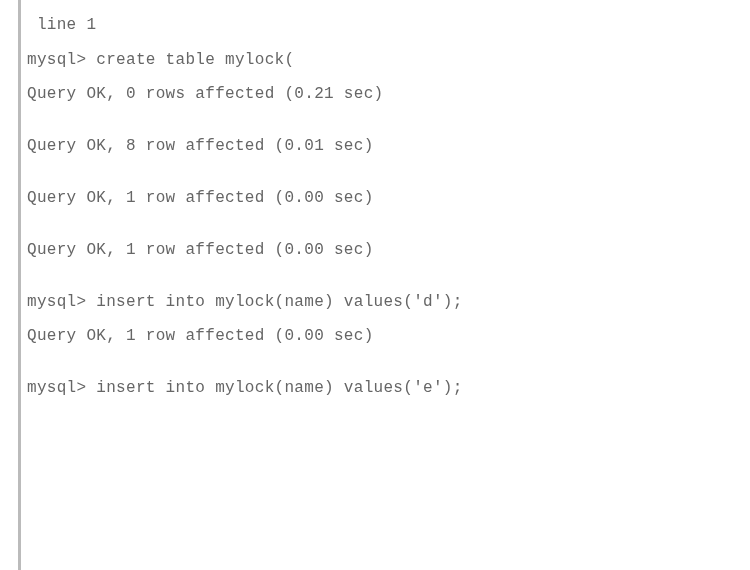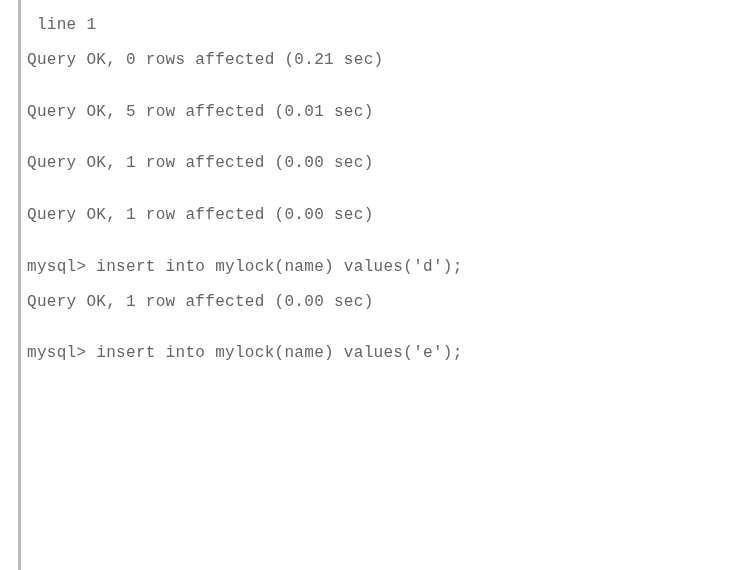--- a/index.html
+++ b/index.html
@@ -32,23 +32,24 @@
     }
     .line {
       display: block;
     }
   </style>
 </head>
 <body>
 
 <div class="terminal">
 <span class="line"> line 1</span>
+<span class="line">mysql&gt; create table mylock(</span>
 <span class="line">Query OK, 0 rows affected (0.21 sec)</span>
 <span class="line"></span>
-<span class="line">Query OK, 5 row affected (0.01 sec)</span>
+<span class="line">Query OK, 8 row affected (0.01 sec)</span>
 <span class="line"></span>
 <span class="line">Query OK, 1 row affected (0.00 sec)</span>
 <span class="line"></span>
 <span class="line">Query OK, 1 row affected (0.00 sec)</span>
 <span class="line"></span>
 <span class="line">mysql&gt; insert into mylock(name) values('d');</span>
 <span class="line">Query OK, 1 row affected (0.00 sec)</span>
 <span class="line"></span>
 <span class="line">mysql&gt; insert into mylock(name) values('e');</span>
 

